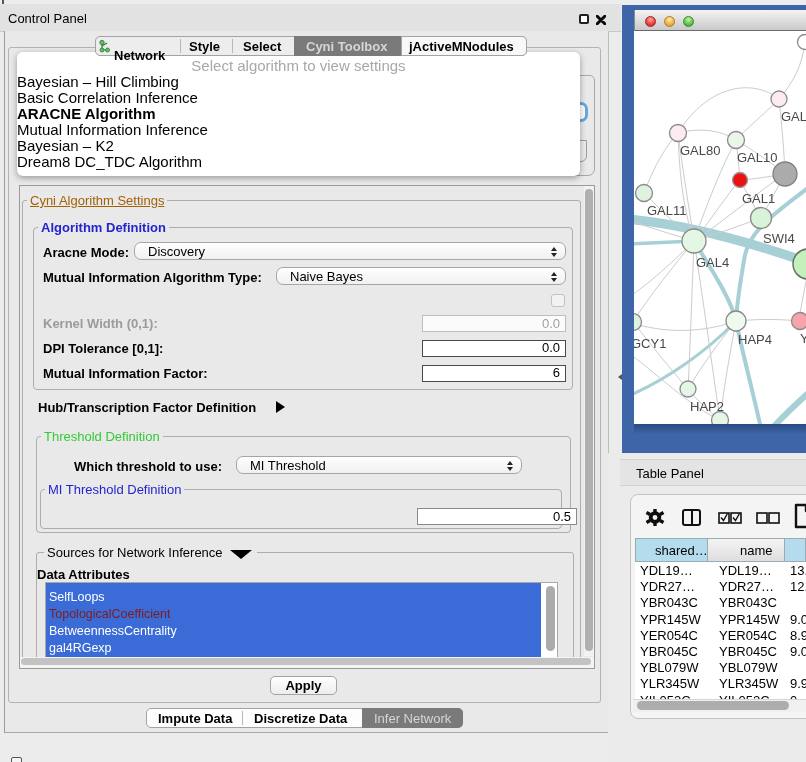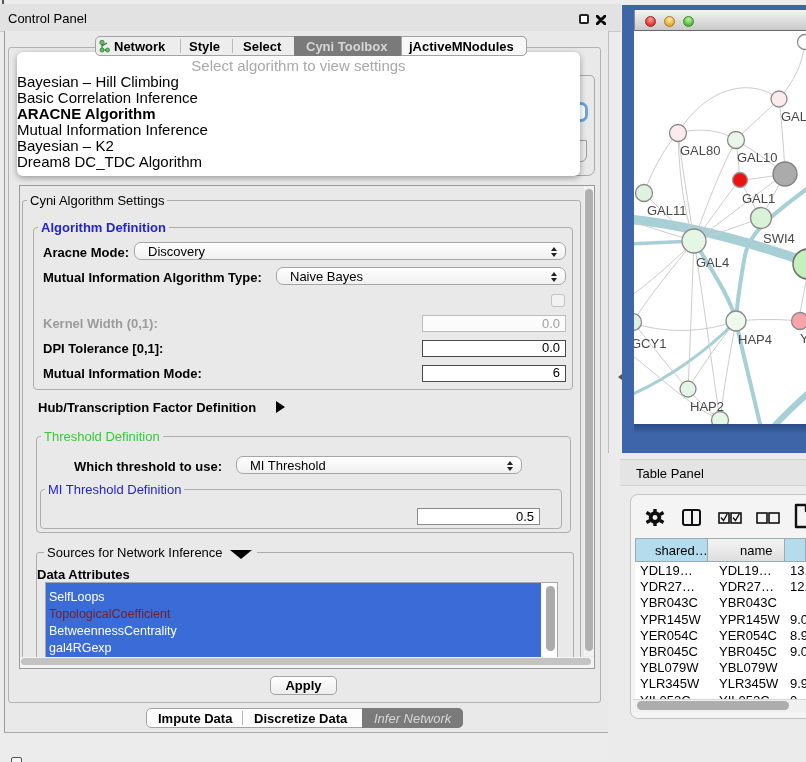--- a/index.html
+++ b/index.html
@@ -39,37 +39,37 @@
 <div class="abs" style="left:294px;top:36px;width:107px;height:20px;background:#7a7a7a;box-sizing:border-box;z-index:30;"></div>
 <div class="abs" style="left:401px;top:36px;width:126px;height:20px;background:#f8f8f8;border:1px solid #a3a3a3;border-radius:0 5px 5px 0;box-sizing:border-box;z-index:30;"></div>
 <div class="abs" style="left:180px;top:39px;width:1px;height:14px;background:#b8b8b8;z-index:31;"></div>
 <div class="abs" style="left:232px;top:39px;width:1px;height:14px;background:#b8b8b8;z-index:31;"></div>
 <svg class="abs" style="left:98px;top:39px;z-index:32;" width="13" height="15" viewBox="0 0 13 15">
 <path d="M4 4 L4 11 M4 11 L9 11 M4 7 L9 4" stroke="#2e7d32" stroke-width="1.2" fill="none"></path>
 <circle cx="4" cy="3.5" r="2.2" fill="#66bb6a" stroke="#2e7d32" stroke-width="0.8"></circle>
 <circle cx="4" cy="11" r="2" fill="#66bb6a" stroke="#2e7d32" stroke-width="0.8"></circle>
 <circle cx="9.5" cy="11" r="2" fill="#66bb6a" stroke="#2e7d32" stroke-width="0.8"></circle>
 </svg>
-<div class="abs lbl bold" style="z-index:32;left:114px;top:39px;">Network</div>
+<div class="abs lbl bold" style="z-index:32;left:114px;top:48px;">Network</div>
 <div class="abs lbl bold" style="z-index:32;left:189px;top:39px;">Style</div>
 <div class="abs lbl bold" style="z-index:32;left:243px;top:39px;">Select</div>
 <div class="abs lbl bold" style="z-index:32;left:306px;top:39px;color:#d6d6d6;">Cyni Toolbox</div>
 <div class="abs lbl bold" style="z-index:32;left:409px;top:39px;">jActiveMNodules</div>
 
 <div class="abs" style="left:520px;top:75px;width:75px;height:101px;border:1px solid #a8a8a8;border-radius:0 5px 7px 0;background:#e9e9e9;box-sizing:border-box;"></div>
 <div class="abs" style="left:520px;top:140px;width:67px;height:22px;border:1px solid #9c9c9c;border-radius:0 0 6px 6px;background:#ededed;box-sizing:border-box;"></div>
 <div class="abs" style="left:540px;top:102px;width:48px;height:20px;border:3px solid #6ba3dd;border-radius:7px;background:#fff;box-sizing:border-box;"></div>
 
 <div class="abs" style="left:19px;top:185px;width:576px;height:484px;border:1px solid #9a9a9a;box-sizing:border-box;background:#E9E9E9;"></div>
 
 <div class="abs" style="left:20px;top:186px;width:563px;height:471px;overflow:hidden;">
  <div class="abs" style="left:0;top:0;width:563px;height:471px;background:#E9E9E9;">
 
   <div class="gbox" style="left:2px;top:14px;width:559px;height:470px;border-radius:3px;"></div>
-  <div class="gtitle" style="left:7px;top:7px;color:#000000;">Cyni Algorithm Settings</div>
+  <div class="gtitle" style="left:7px;top:7px;color:#a16207;text-decoration:underline;">Cyni Algorithm Settings</div>
 
   <div class="gbox" style="left:13px;top:41px;width:540px;height:163px;"></div>
   <div class="gtitle bold" style="left:18px;top:34px;color:#2323cf;">Algorithm Definition</div>
 
   <div class="abs lbl bold" style="left:23px;top:59px;">Aracne Mode:</div>
   <div class="combo" style="left:114px;top:56px;width:432px;height:18px;">
         <span class="ctext">Discovery</span>
     <span class="cup"></span>
         <span class="cdn"></span>
   </div>
@@ -82,39 +82,39 @@
   </div>
 
   <div class="abs" style="left:531px;top:108px;width:14px;height:13px;border:1px solid #c2c2c2;border-radius:3px;background:#f2f2f2;box-sizing:border-box;"></div>
 
   <div class="abs lbl bold gray" style="left:23px;top:130px;">Kernel Width (0,1):</div>
   <div class="field" style="left:402px;top:129px;width:144px;height:17px;border:1px solid #bdbdbd;background:#fbfbfb;color:#9e9e9e;padding-right:5px;line-height:15px;">0.0</div>
 
   <div class="abs lbl bold" style="left:23px;top:155px;">DPI Tolerance [0,1]:</div>
   <div class="field" style="left:402px;top:154px;width:144px;height:17px;border:1.5px solid #4a4a4a;padding-right:5px;line-height:14px;">0.0</div>
 
-  <div class="abs lbl bold" style="left:23px;top:180px;">Mutual Information Mode:</div>
+  <div class="abs lbl bold" style="left:23px;top:180px;">Mutual Information Factor:</div>
   <div class="field" style="left:402px;top:179px;width:144px;height:17px;border:1.5px solid #4a4a4a;padding-right:5px;line-height:14px;">6</div>
 
   <div class="abs lbl bold" style="left:18px;top:214px;">Hub/Transcription Factor Definition</div>
   <span class="arr" style="left:256px;top:215px;border-top:6px solid transparent;border-bottom:6px solid transparent;border-left:9px solid #000;"></span>
 
   <div class="gbox" style="left:16px;top:250px;width:535px;height:97px;"></div>
   <div class="gtitle" style="left:21px;top:243px;color:#35cb35;">Threshold Definition</div>
 
   <div class="abs lbl bold" style="left:0;top:273px;width:202px;text-align:right;">Which threshold to use:</div>
   <div class="combo" style="left:216px;top:270px;width:286px;height:18px;">
         <span class="ctext">MI Threshold</span>
     <span class="cup"></span>
         <span class="cdn"></span>
   </div>
 
   <div class="gbox" style="left:20px;top:303px;width:522px;height:40px;"></div>
   <div class="gtitle" style="left:25px;top:296px;color:#2323cf;">MI Threshold Definition</div>
-  <div class="field" style="left:397px;top:322px;width:123px;height:17px;border:1px solid #8a8a8a;padding-right:5px;line-height:15px;">0.5</div>
+  <div class="field" style="left:397px;top:322px;width:160px;height:17px;border:1px solid #8a8a8a;padding-right:5px;line-height:15px;">0.5</div>
 
   <div class="gbox" style="left:16px;top:366px;width:538px;height:118px;border-radius:3px;"></div>
   <div class="gtitle" style="left:24px;top:359px;color:#000;padding-right:34px;">Sources for Network Inference<span class="arr" style="left:186px;top:5px;border-left:11.5px solid transparent;border-right:11.5px solid transparent;border-top:9px solid #000;"></span></div>
   <div class="abs lbl bold" style="left:17px;top:381px;">Data Attributes</div>
 
   <div class="abs" style="left:25px;top:396px;width:513px;height:76px;background:#fff;border:1px solid #a8a8a8;box-sizing:border-box;"></div>
   <div class="abs" style="left:26px;top:397px;width:495px;height:74px;background:#3a6bd7;"></div>
   <div class="abs" style="left:29px;top:404px;font-size:12.5px;color:#fff;">SelfLoops</div>
   <div class="abs" style="left:29px;top:421px;font-size:12.5px;color:#7f1d1d;">TopologicalCoefficient</div>
   <div class="abs" style="left:29px;top:438px;font-size:12.5px;color:#fff;">BetweennessCentrality</div>
@@ -129,21 +129,21 @@
 <div class="abs" style="left:21px;top:658px;width:570px;height:7px;background:#c3c3c3;border-radius:3.5px;"></div>
 
 <div class="abs" style="left:270px;top:676px;width:67px;height:19px;background:linear-gradient(#ffffff,#ededed);border:1px solid #a2a2a2;border-radius:5px;box-sizing:border-box;"></div>
 <div class="abs lbl" style="left:0;top:678px;width:607px;text-align:center;font-weight:600;">Apply</div>
 
 <div class="abs" style="left:146px;top:708px;width:317px;height:20px;background:#fdfdfd;border:1px solid #a3a3a3;border-radius:5px;box-sizing:border-box;"></div>
 <div class="abs" style="left:362px;top:708px;width:101px;height:20px;background:#7a7a7a;border-radius:0 5px 5px 0;box-sizing:border-box;"></div>
 <div class="abs" style="left:242px;top:711px;width:1px;height:14px;background:#b8b8b8;"></div>
 <div class="abs lbl bold" style="left:158px;top:711px;">Impute Data</div>
 <div class="abs lbl bold" style="left:254px;top:711px;">Discretize Data</div>
-<div class="abs lbl" style="left:374px;top:711px;color:#d6d6d6;font-style:italic;">Infer Network</div>
+<div class="abs lbl" style="left:374px;top:711px;color:#d6d6d6;">Infer Network</div>
 
 <span class="arr" style="left:618px;top:374px;border-top:3px solid transparent;border-bottom:3px solid transparent;border-right:4px solid #555;"></span>
 
 <div class="abs" style="left:11px;top:757px;width:11px;height:10px;border:1.5px solid #555;border-radius:2px;box-sizing:border-box;background:#f5f5f5;"></div>
 
 <div class="abs" style="left:622px;top:5px;width:184px;height:448px;background:#3e65a8;"></div>
 
 <div class="abs" style="left:634px;top:10px;width:172px;height:21px;background:linear-gradient(#f4f4f4,#c9c9c9);border-bottom:1px solid #6a6a6a;border-left:1px solid #8a8a8a;box-sizing:border-box;"></div>
 <div class="abs" style="left:644.5px;top:15.5px;width:11px;height:11px;border-radius:50%;background:radial-gradient(circle at 50% 28%,#ffa6a0,#e93a35 62%,#c22a24);border:1px solid #9e2520;box-sizing:border-box;"></div>
 <div class="abs" style="left:663.5px;top:15.5px;width:11px;height:11px;border-radius:50%;background:radial-gradient(circle at 50% 28%,#ffe9ae,#f3ae3d 62%,#d29025);border:1px solid #ab7b1e;box-sizing:border-box;"></div>

